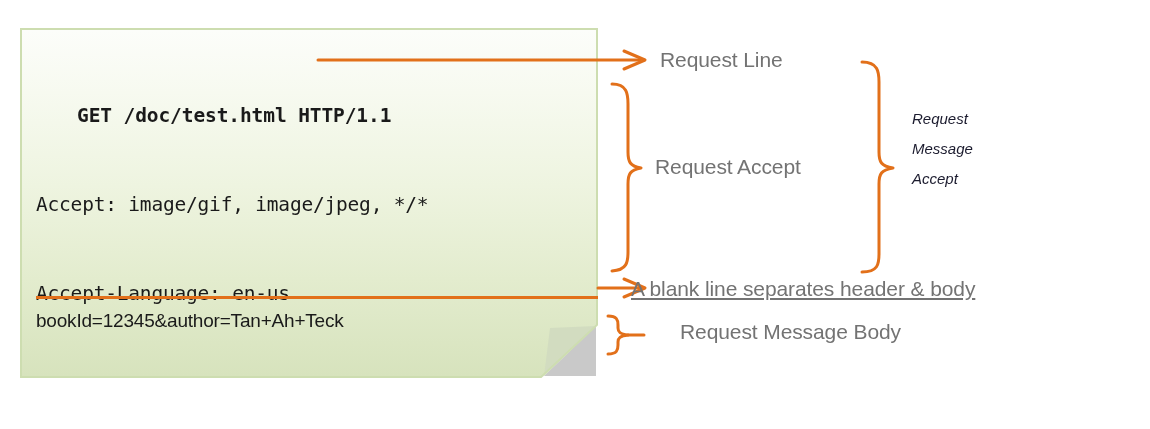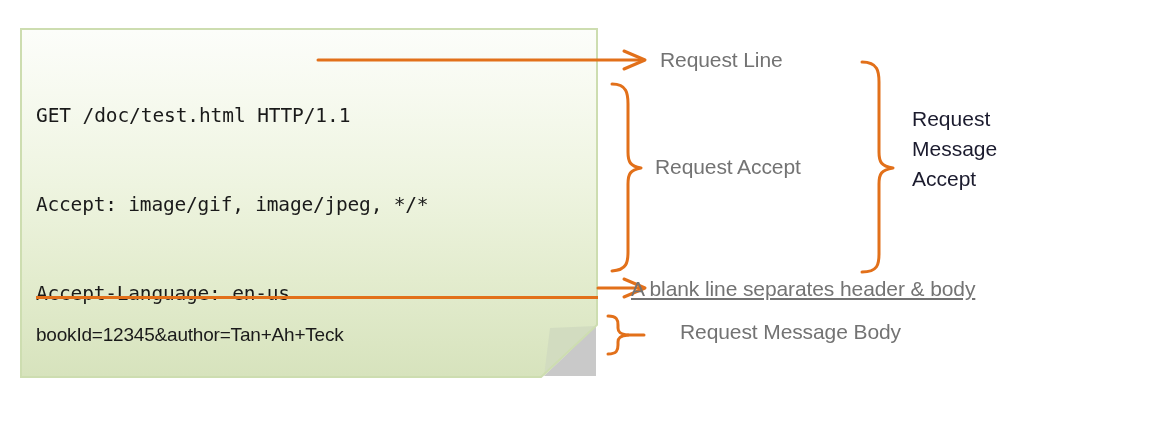--- a/index.html
+++ b/index.html
@@ -43,29 +43,30 @@
     top: 42px;
     width: 520px;
     font-family: "DejaVu Sans Mono", "Liberation Mono", monospace;
     font-size: 19.5px;
     line-height: 29.6px;
     color: #1a1a1a;
     white-space: pre;
     letter-spacing: -0.2px;
   }
   #request-text .req-line {
-    font-weight: normal;
+    font-weight: bold;
     letter-spacing: -0.1px;
+    margin-left: 41px;
   }
 
   
   #request-body-text {
     position: absolute;
     left: 36px;
-    top: 324px;
+    top: 310px;
     font-family: "Liberation Sans", sans-serif;
     font-size: 19px;
     color: #1a1a1a;
     white-space: pre;
     letter-spacing: -0.2px;
     text-align: center;
   }
 
   
   #blank-line-rule {
@@ -99,23 +100,24 @@
   #label-request-line   { left: 660px; top: 48px; }
   #label-request-headers{ left: 655px; top: 155px; }
   #label-blank-line     { left: 631px; top: 277px; text-decoration: underline; }
   #label-message-body   { left: 680px; top: 320px; }
 
   #label-message-header {
     position: absolute;
     left: 912px;
     top: 104px;
     font-family: "Liberation Sans", sans-serif;
-    font-size: 21px;
+    font-size: 15px;
     line-height: 30px;
     color: #1b1b2e;
+    font-style: italic;
   }
   #label-message-header div { white-space: pre; }
 </style>
 </head>
 <body>
 
 <div id="note-card"></div>
 
 <svg id="note-fold-shadow" viewBox="0 0 578 350" width="578" height="350" aria-hidden="true">
 

